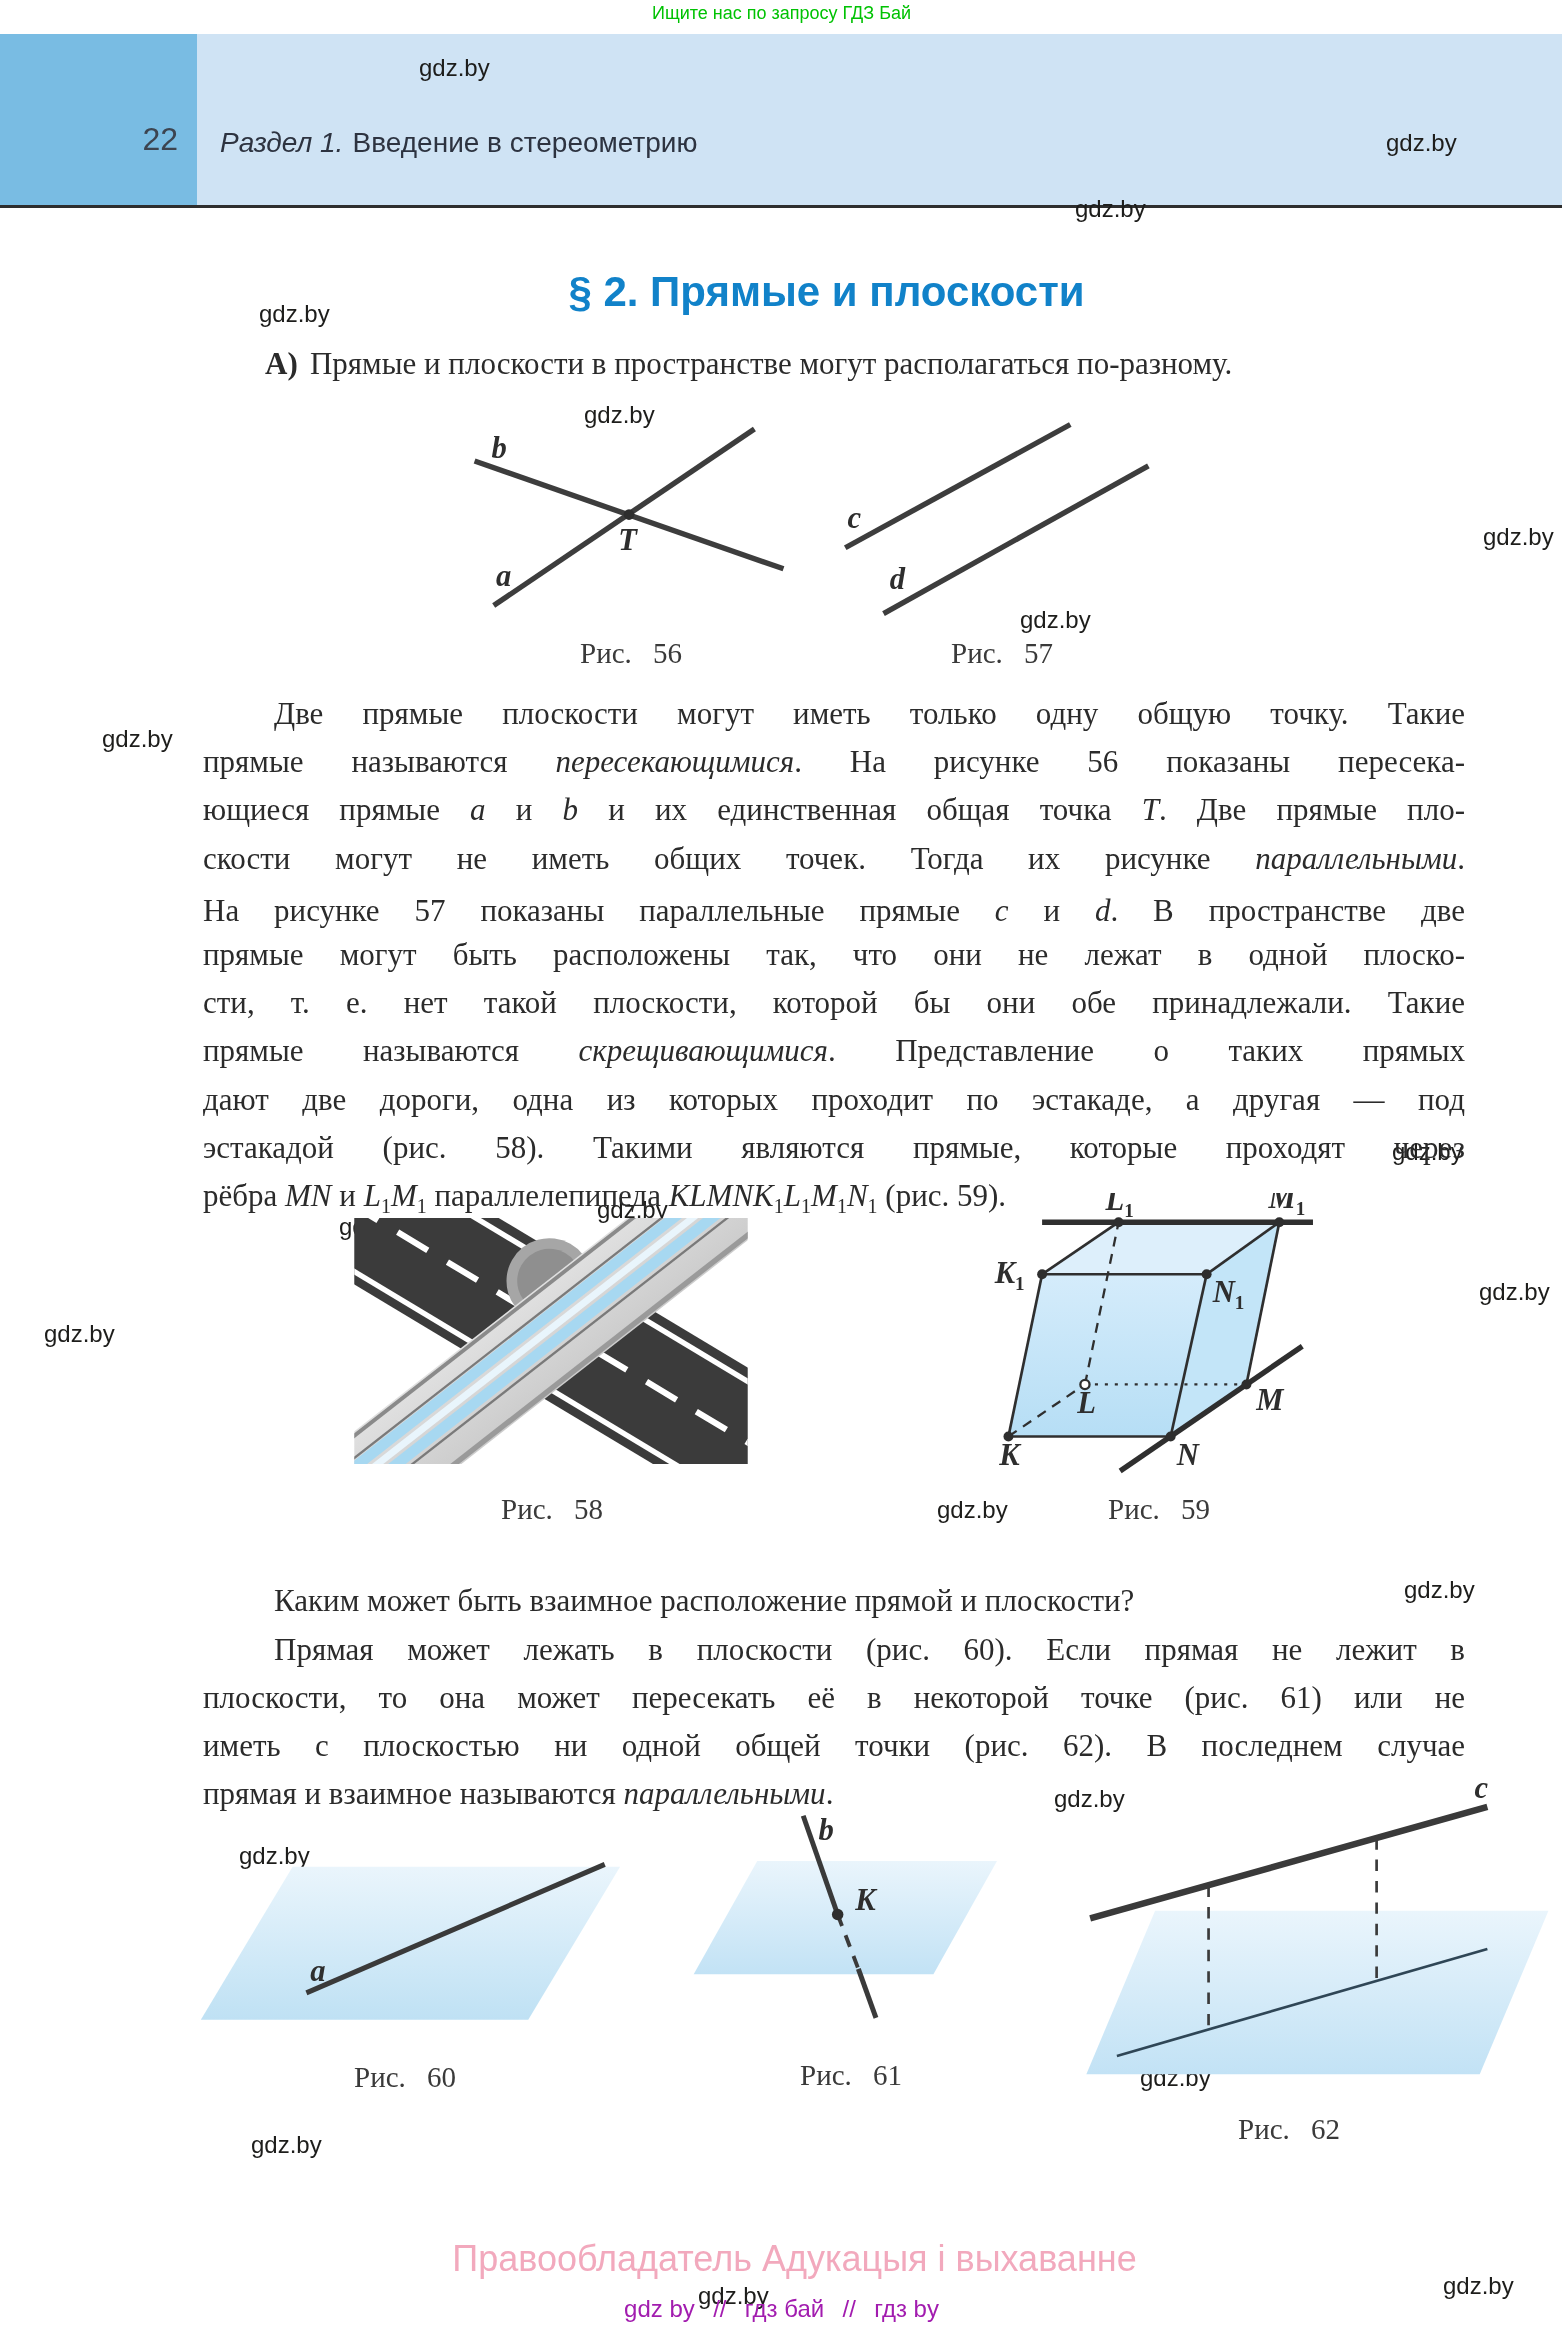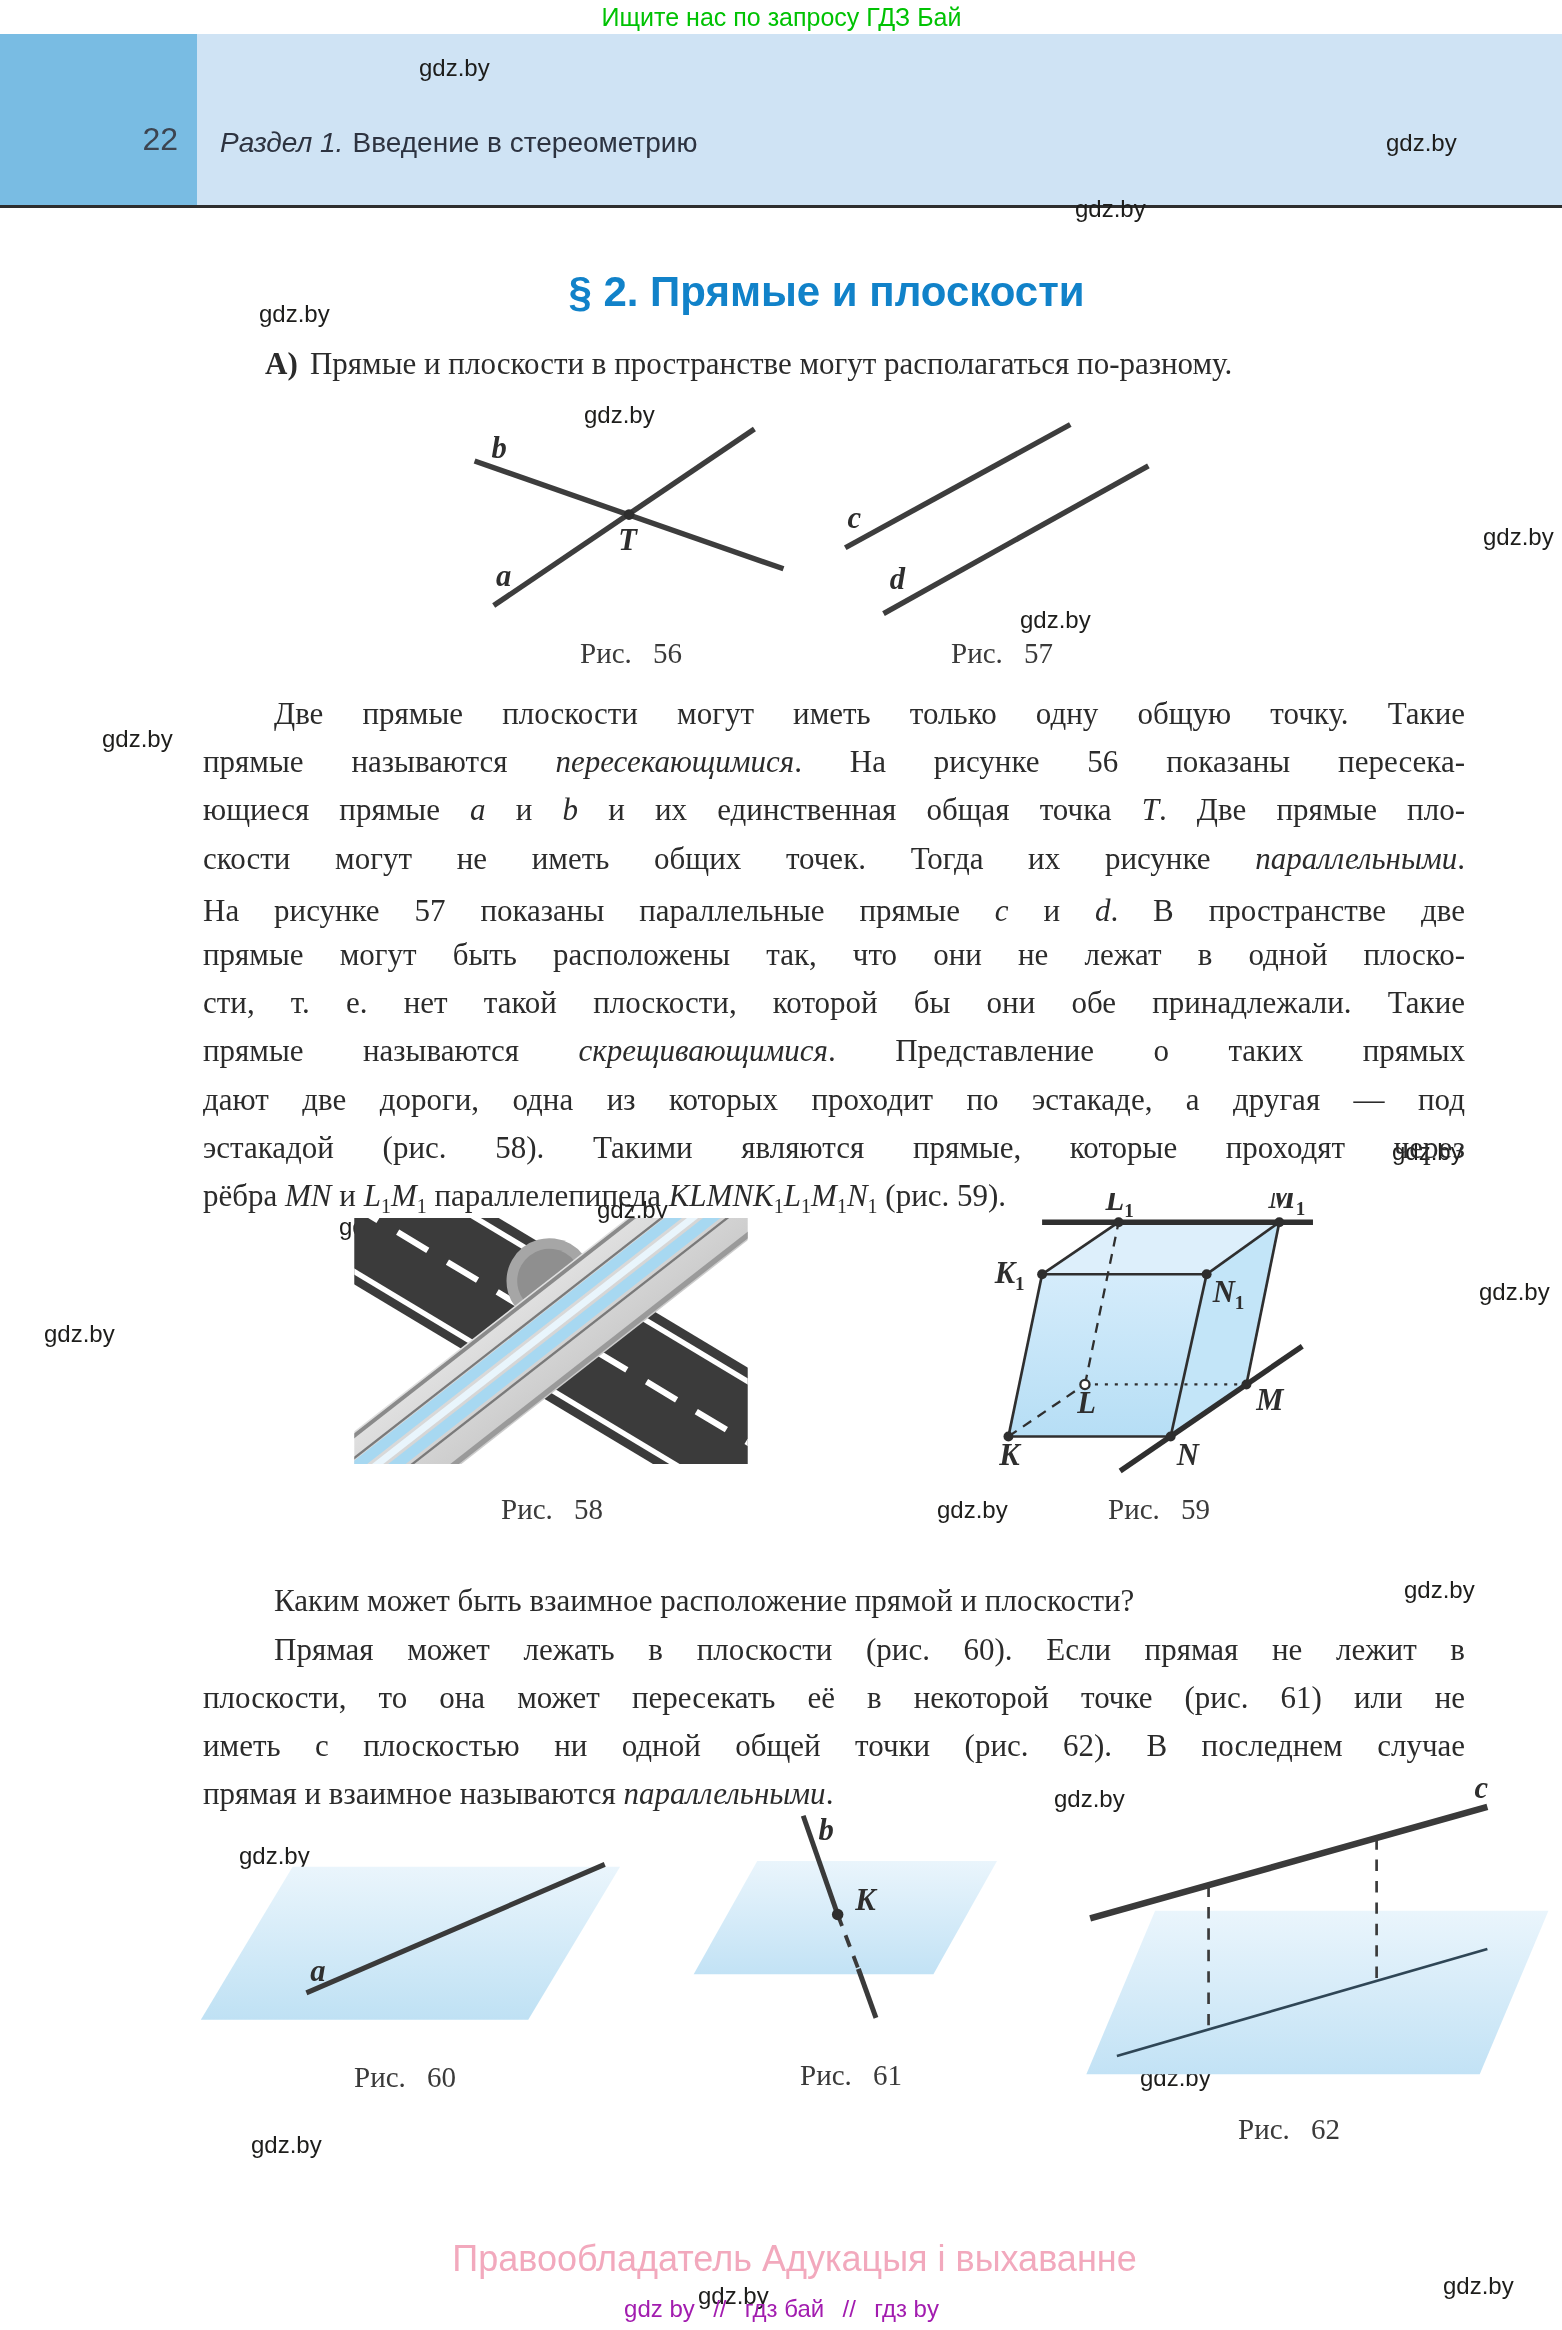--- a/index.html
+++ b/index.html
@@ -1,19 +1,19 @@
 <!DOCTYPE html>
 <html style="font-size:12.2px"><head>
 <meta charset="utf-8">
 <style>
   html,body{margin:0;padding:0;background:#e8e8e8;}
   .page{position:relative;width:1563px;height:2330px;background:#ffffff;overflow:hidden;
         font-family:"Liberation Serif",serif;color:#2b2b2b;}
   .banner{position:absolute;top:3.1px;left:0;width:1563px;text-align:center;
-          font-family:"Liberation Sans",sans-serif;font-size:25px;color:#00c203;}
+          font-family:"Liberation Sans",sans-serif;font-size:18px;color:#00c203;}
   .hband{position:absolute;top:34px;left:0;width:1563px;height:171px;background:#cfe3f4;}
   .hblock{position:absolute;top:0;left:0;width:197px;height:171px;background:#79bce3;}
   .hrule{position:absolute;top:205px;left:0;width:1563px;height:3.1px;background:#2e2e2e;}
   .pagenum{position:absolute;top:121px;left:92px;width:86px;text-align:right;
            font-family:"Liberation Sans",sans-serif;font-size:32px;color:#3c4450;}
   .section{position:absolute;top:127px;left:220px;font-family:"Liberation Sans",sans-serif;
            font-size:28px;color:#2d3340;white-space:nowrap;}
   .section .pref{font-style:italic;margin-right:9.2px;}
   .wm{position:absolute;font-family:"Liberation Sans",sans-serif;font-size:24px;color:#1d1d1b;white-space:nowrap;}
   .title{position:absolute;top:268px;left:0;width:1563px;text-align:center;padding-left:90px;box-sizing:border-box;

